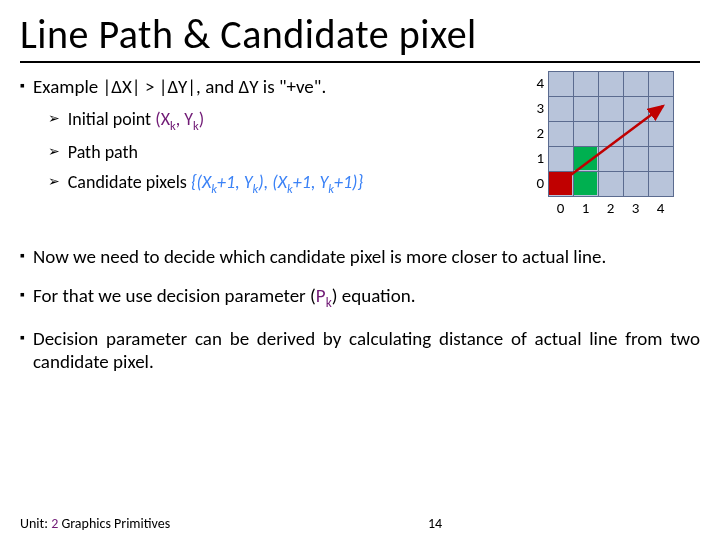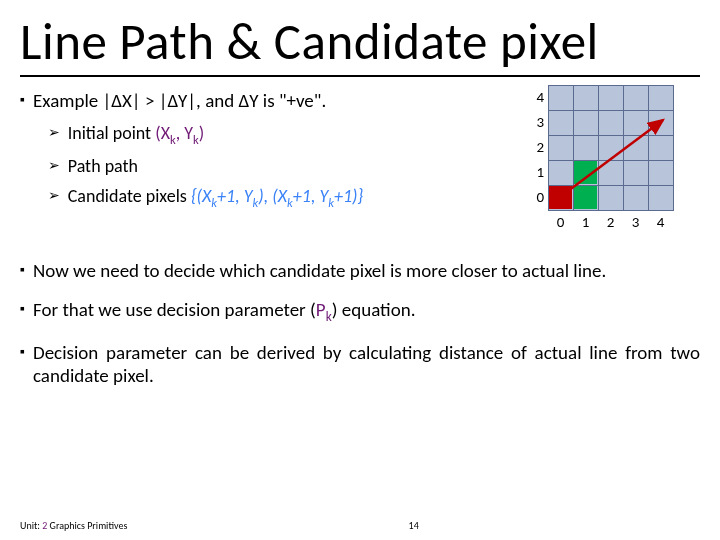--- a/index.html
+++ b/index.html
@@ -9,21 +9,21 @@
     font-family: Calibri, "Segoe UI", Arial, sans-serif;
     color: #000;
     background: #fff;
     position: relative;
     overflow: hidden;
   }
   .slide {
     padding: 10px 20px 0 20px;
   }
   .title {
-    font-size: 51px;
+    font-size: 40px;
     font-weight: 400;
     border-bottom: 2px solid #000;
     padding-bottom: 2px;
     margin-bottom: 12px;
     letter-spacing: 0.5px;
   }
   .row1 {
     display: flex;
     align-items: flex-start;
     gap: 10px;
@@ -104,21 +104,21 @@
     pointer-events: none;
   }
 
   .footer {
     position: absolute;
     left: 0;
     bottom: 8px;
     width: 720px;
     display: flex;
     align-items: center;
-    font-size: 10px;
+    font-size: 14px;
     padding: 0 20px;
   }
   .funit { flex: 0 0 auto; }
   .fpage { flex: 1; text-align: center; }
   .forg { flex: 0 0 auto; text-align: right; }
 </style>
 </head>
 <body>
 
 <div class="slide">

